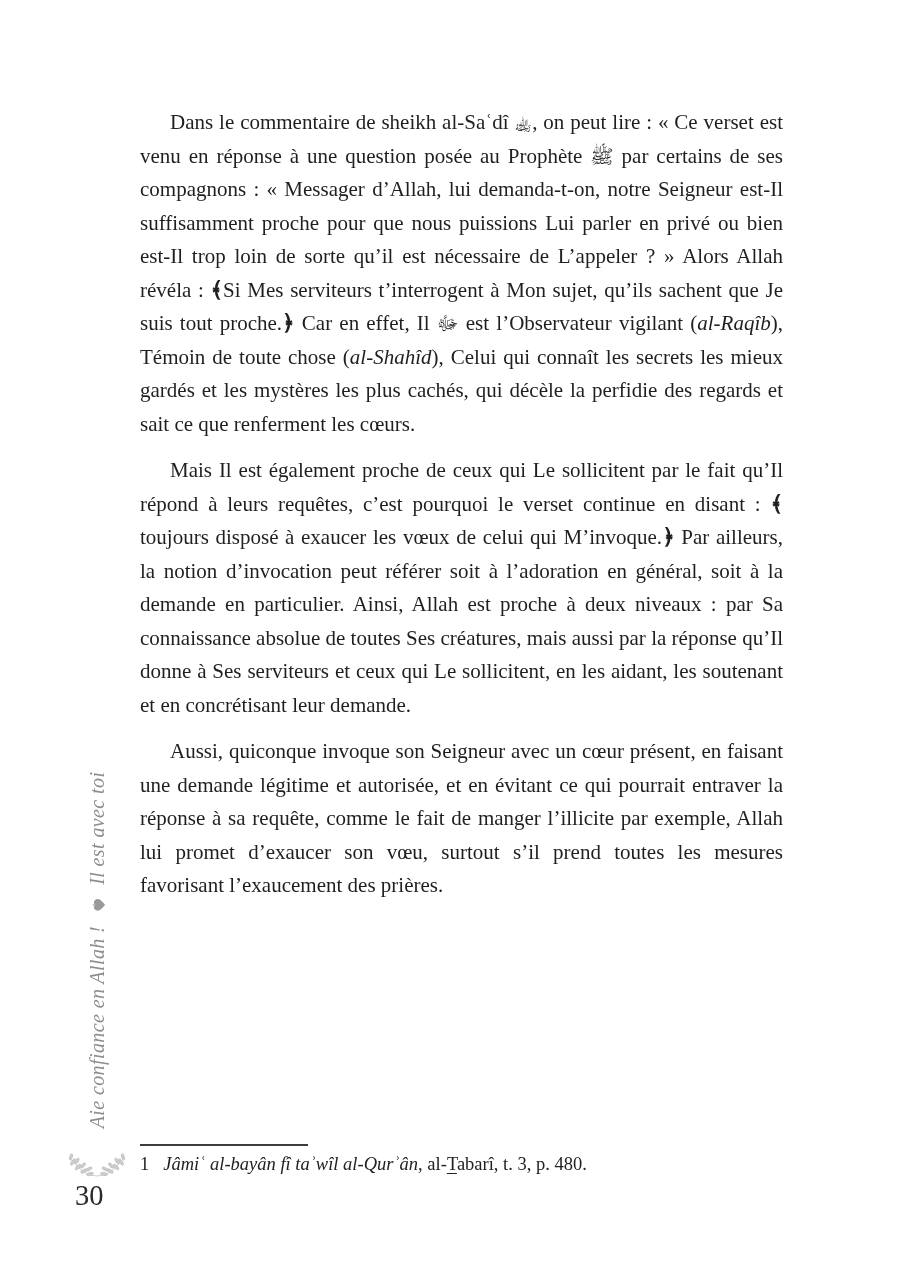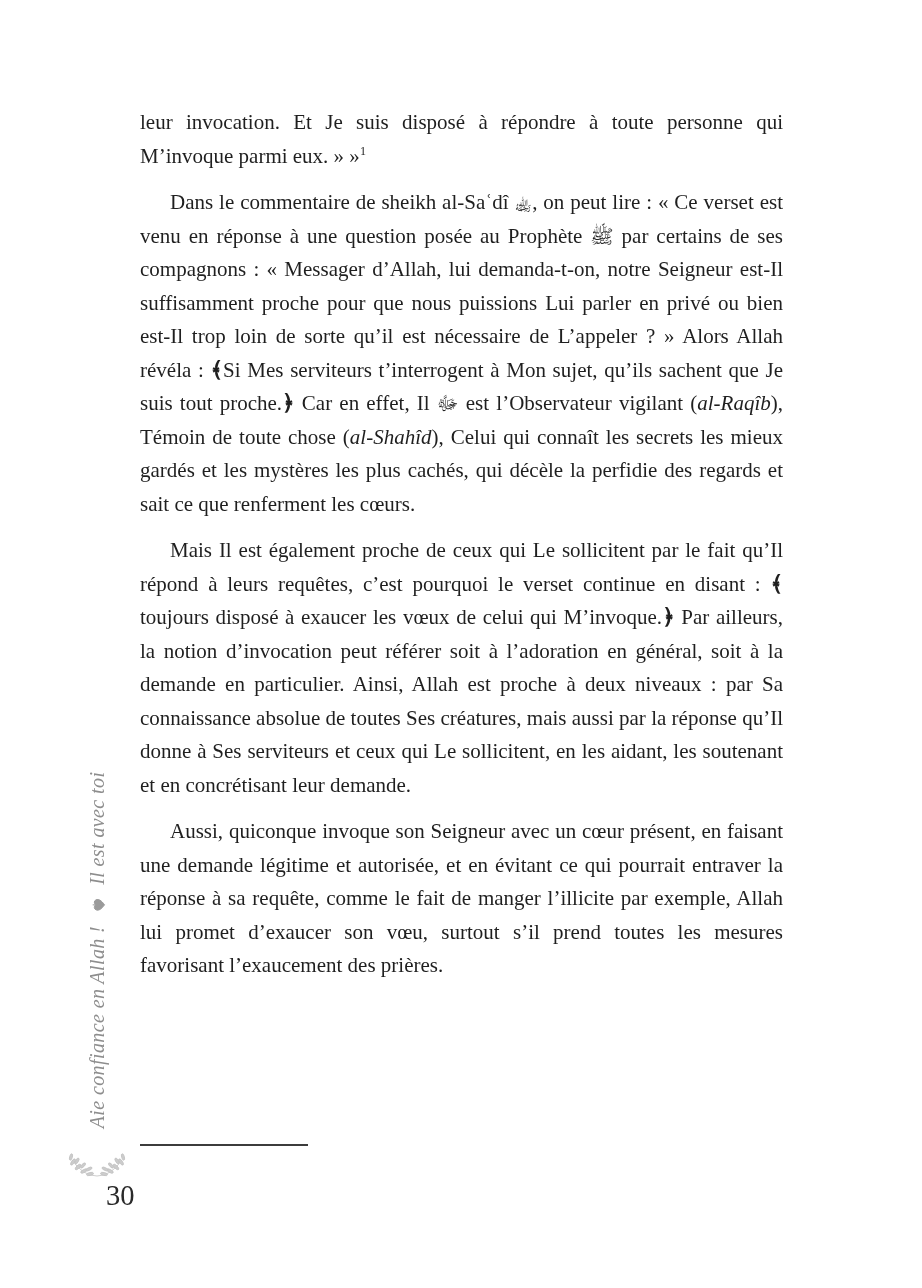--- a/index.html
+++ b/index.html
@@ -73,43 +73,44 @@
     position: absolute;
     left: 61px;
     top: 1150px;
   }
   .page-number {
     position: absolute;
     left: 75px;
     top: 1180px;
     font-size: 28.5px;
     color: #2a2a2a;
-    margin-left: 31px;
   }
 </style>
 </head>
 <body>
 
 <div class="page">
 
   <div class="sidebar">
     <span>Aie confiance en Allah !</span><svg class="fleuron-svg" width="15" height="15" viewBox="0 0 15 15">
       <path d="M7.5 13 C3 10 1.5 7 2.5 4.5 C3.4 2.5 5.8 2.2 7.5 4 C9.2 2.2 11.6 2.5 12.5 4.5 C13.5 7 12 10 7.5 13 Z M7.5 4 L7.5 1.2" stroke="#9a9a9a" stroke-width="1" fill="#9a9a9a"></path>
     </svg><span>Il est avec toi</span>
   </div>
 
   <main class="text-block" id="paragraphs">
-      <p class="para"><span class="seg-normal">leur invocation. Et Je suis disposé à répondre à toute personne qui M’invoque parmi eux. » »</span><span class="seg-sup">1</span></p>
       <p class="para indent"><span class="seg-normal">Dans le commentaire de sheikh al-Saʿdî </span><span class="seg-arabic">﵀</span><span class="seg-normal">, on peut lire : « Ce verset est venu en réponse à une question posée au Prophète </span><span class="seg-arabic">ﷺ</span><span class="seg-normal"> par certains de ses compagnons : « Messager d’Allah, lui demanda-t-on, notre Seigneur est-Il suffisamment proche pour que nous puissions Lui parler en privé ou bien est-Il trop loin de sorte qu’il est nécessaire de L’appeler ? » Alors Allah révéla : </span><span class="seg-bracket">﴾</span><span class="seg-bold">Si Mes serviteurs t’interrogent à Mon sujet, qu’ils sachent que Je suis tout proche.</span><span class="seg-bracket">﴿</span><span class="seg-normal"> Car en effet, Il </span><span class="seg-arabic">ﷻ</span><span class="seg-normal"> est l’Observateur vigilant (</span><span class="seg-italic">al-Raqîb</span><span class="seg-normal">), Témoin de toute chose (</span><span class="seg-italic">al-Shahîd</span><span class="seg-normal">), Celui qui connaît les secrets les mieux gardés et les mystères les plus cachés, qui décèle la perfidie des regards et sait ce que renferment les cœurs.</span></p>
       <p class="para indent"><span class="seg-normal">Mais Il est également proche de ceux qui Le sollicitent par le fait qu’Il répond à leurs requêtes, c’est pourquoi le verset continue en disant : </span><span class="seg-bracket">﴾</span><span class="seg-bold">toujours disposé à exaucer les vœux de celui qui M’invoque.</span><span class="seg-bracket">﴿</span><span class="seg-normal"> Par ailleurs, la notion d’invocation peut référer soit à l’adoration en général, soit à la demande en particulier. Ainsi, Allah est proche à deux niveaux : par Sa connaissance absolue de toutes Ses créatures, mais aussi par la réponse qu’Il donne à Ses serviteurs et ceux qui Le sollicitent, en les aidant, les soutenant et en concrétisant leur demande.</span></p>
       <p class="para indent"><span class="seg-normal">Aussi, quiconque invoque son Seigneur avec un cœur présent, en faisant une demande légitime et autorisée, et en évitant ce qui pourrait entraver la réponse à sa requête, comme le fait de manger l’illicite par exemple, Allah lui promet d’exaucer son vœu, surtout s’il prend toutes les mesures favorisant l’exaucement des prières.</span></p>
     </main>
 
   <div class="footnote-rule"></div>
 
+  <div class="footnote">
+    <span class="fn-num">1</span><span id="footnote-text"><span class="seg-italic">Jâmiʿ al-bayân fî taʾwîl al-Qurʾân</span><span class="seg-normal">, al-</span><span class="seg-underline">T</span><span class="seg-normal">abarî, t. 3, p. 480.</span></span>
+  </div>
 
   <svg class="ornament" width="72" height="32" viewBox="0 0 72 32">
     <g stroke="#c2c2c2" fill="#cccccc" stroke-width="0.8">
       <g>
         <path d="M36 26 Q22 26 11 10" fill="none"></path>
         <ellipse cx="12" cy="12" rx="3.6" ry="1.5" transform="rotate(-55 12 12)"></ellipse>
         <ellipse cx="17" cy="17" rx="3.6" ry="1.5" transform="rotate(-45 17 17)"></ellipse>
         <ellipse cx="23" cy="21" rx="3.6" ry="1.5" transform="rotate(-28 23 21)"></ellipse>
         <ellipse cx="29" cy="24" rx="3.6" ry="1.5" transform="rotate(-12 29 24)"></ellipse>
         <ellipse cx="10" cy="7" rx="3.3" ry="1.4" transform="rotate(-75 10 7)"></ellipse>

